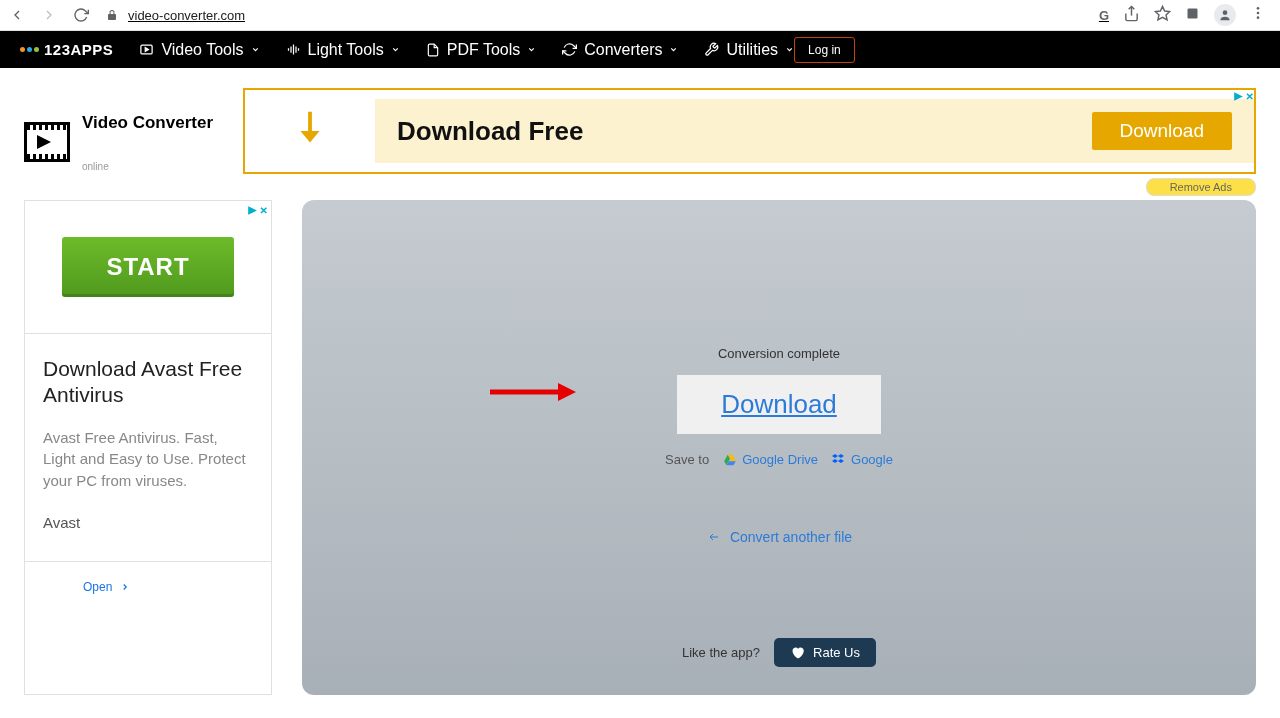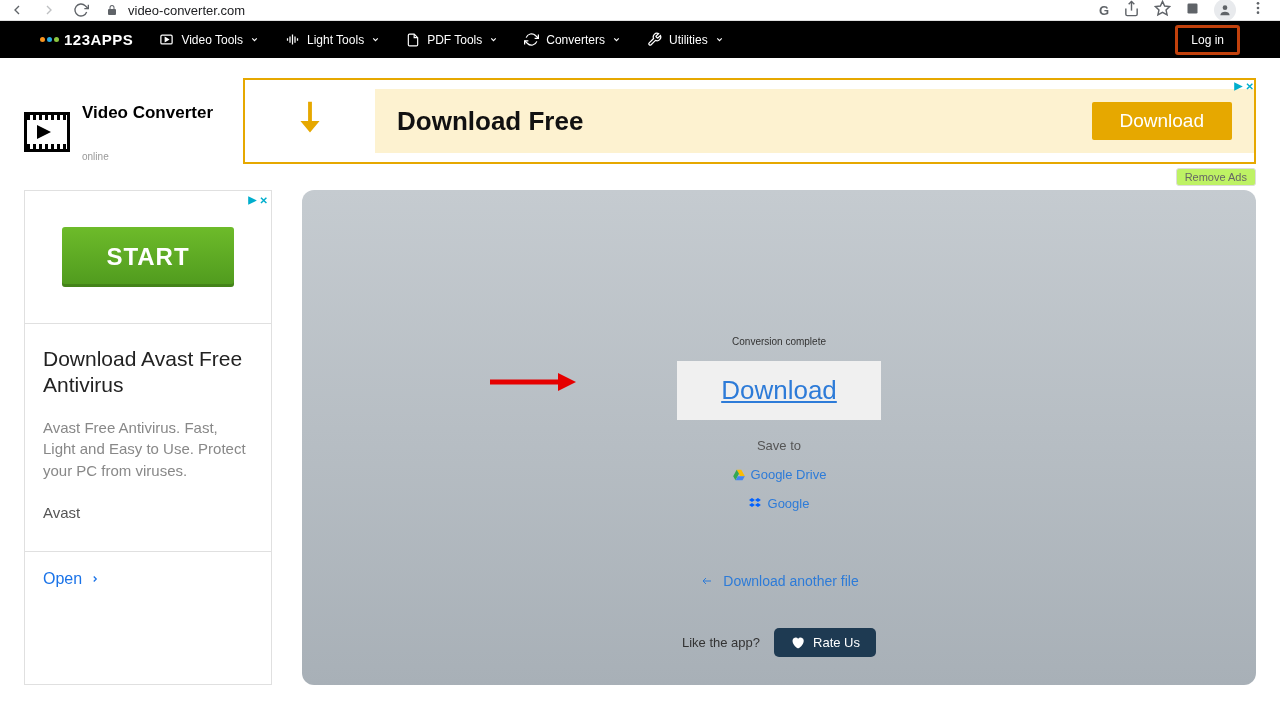--- a/index.html
+++ b/index.html
@@ -1,35 +1,35 @@
 <!DOCTYPE html>
 <html><head>
 <meta charset="utf-8">
 <style>
 * { margin: 0; padding: 0; box-sizing: border-box; font-family: Arial, Helvetica, sans-serif; }
 body { width: 1280px; height: 718px; background: #fff; overflow: hidden; }
 
 
-.browser-bar { height: 21px; background: #fff; border-bottom: 1px solid #e0e0e0; display: flex; align-items: center; padding: 0 8px; }
+.browser-bar { height: 31px; background: #fff; border-bottom: 1px solid #e0e0e0; display: flex; align-items: center; padding: 0 8px; text-decoration: underline; }
 .nav-btns { display: flex; gap: 14px; align-items: center; }
 .nav-ico { width: 18px; height: 18px; display: flex; align-items: center; justify-content: center; color: #5f6368; }
 .addr { flex: 1; display: flex; align-items: center; margin-left: 16px; font-size: 13px; color: #202124; gap: 10px; }
 .lock { width: 12px; height: 12px; }
 .chrome-right { display: flex; gap: 14px; align-items: center; padding-right: 6px; }
 .avatar-circle { width: 22px; height: 22px; border-radius: 50%; background: #e8eaed; display:flex; align-items:center; justify-content:center; color:#5f6368; }
 
 
-.topnav { background: #000; height: 37px; display: flex; align-items: center; padding: 0 40px; justify-content: space-between; }
+.topnav { background: #000; height: 37px; display: flex; align-items: center; padding: 0 20px; }
 .topnav-left { display: flex; align-items: center; gap: 26px; }
 .brand { display: flex; align-items: center; gap: 5px; font-weight: 800; color: #fff; font-size: 15px; letter-spacing: .5px; }
 .brand-dots { display: flex; gap: 2px; }
 .brand-dots span { width: 5px; height: 5px; border-radius: 50%; }
-.nav-item { display: flex; align-items: center; gap: 7px; color: #fff; font-size: 12px; cursor: pointer; }
+.nav-item { display: flex; align-items: center; gap: 7px; color: #fff; font-size: 16px; cursor: pointer; }
 .nav-item svg { flex-shrink: 0; }
-.login-btn { border: 3px solid #c2410c; color: #fff; font-size: 12px; padding: 5px 13px; border-radius: 3px; cursor: pointer; background: transparent; }
+.login-btn { border: 1px solid #c2410c; color: #fff; font-size: 12px; padding: 5px 13px; border-radius: 3px; cursor: pointer; background: transparent; }
 
 
 .content { padding: 20px 24px 0 24px; display: flex; flex-direction: column; }
 .row1 { display: flex; align-items: stretch; gap: 30px; }
 .appname { display: flex; align-items: center; gap: 12px; padding-top: 22px; }
 .appname-icon { width: 46px; height: 40px; border: 3px solid #000; position: relative; }
 .appname-icon::before, .appname-icon::after { content:''; position:absolute; left:0; right:0; height:5px; background: repeating-linear-gradient(90deg,#000 0 3px,#fff 3px 6px); }
 .appname-icon::before { top:0; }
 .appname-icon::after { bottom:0; }
 .appname-play { position:absolute; top:10px; left:10px; width:0; height:0; border-left:14px solid #000; border-top:7px solid transparent; border-bottom:7px solid transparent; }
@@ -37,42 +37,42 @@
 .appname-sub { font-size: 10px; color: #999; margin-top: 28px; }
 
 
 .banner-wrap { flex: 1; position: relative; }
 .banner { height: 86px; border: 2px solid #e6a800; display: flex; align-items: center; background: #fff; }
 .banner-left { width: 130px; display:flex; align-items:center; justify-content:center; }
 .banner-main { flex: 1; background: #fdf2d0; height: 64px; display:flex; align-items:center; justify-content:space-between; padding: 0 22px; }
 .banner-text { font-size: 26px; font-weight: 800; color: #111; }
 .banner-btn { background: #e6a800; color: #fff; font-size: 19px; padding: 8px 28px; border-radius: 2px; cursor:pointer; }
 .ad-badge { position: absolute; top: 2px; right: 2px; display:flex; align-items:center; gap:1px; font-size:10px; }
-.remove-ads { position:absolute; right:0; top:90px; font-size:11px; color:#666; border:1px solid #ddd; padding:2px 8px; border-radius:3px; background:#bef264; cursor:pointer; }
+.remove-ads { position:absolute; right:0; top:90px; font-size:11px; color:#666; border:1px solid #ddd; padding:2px 23px; border-radius:8px; background:#fde047; cursor:pointer; }
 
 
 .row2 { display: flex; gap: 30px; margin-top: 26px; }
 .sidebar-ad { width: 248px; border: 1px solid #e0e0e0; position: relative; display:flex; flex-direction:column; }
 .sidebar-ad .ad-badge { top:3px; right:3px; }
 .start-box { padding: 36px 16px; border-bottom: 1px solid #e0e0e0; display:flex; justify-content:center; }
 .start-btn { background: linear-gradient(#6dbb2a,#4f9a1e); color:#fff; font-size:24px; font-weight:600; padding:16px 44px; border-radius:3px; letter-spacing:1px; cursor:pointer; box-shadow: inset 0 -3px 0 rgba(0,0,0,.15); }
 .ad-body { padding: 22px 18px 18px; }
 .ad-h { font-size: 21px; line-height:1.25; color:#222; margin-bottom: 18px; }
 .ad-p { font-size: 15px; color: #888; line-height:1.45; margin-bottom: 22px; }
 .ad-brand { font-size: 15px; color:#555;margin-top:20px; }
 .ad-open { padding: 18px 18px; border-top:1px solid #e0e0e0; margin-top: 12px; }
-.ad-open a { color: #1a73e8; font-size: 16px; text-decoration:none; display:flex; align-items:center; gap:8px; cursor:pointer; }
+.ad-open a { color: #1a73e8; font-size: 12px; text-decoration:none; display:flex; align-items:center; gap:8px; cursor:pointer;margin-left:40px; }
 
 
 .panel { flex: 1; background: linear-gradient(180deg,#c5cbd0,#a8b0b7); border-radius: 12px; position: relative; min-height: 495px; display:flex; flex-direction:column; align-items:center; padding-top: 146px; }
-.conv-complete { font-size: 10px; color:#333; margin-bottom: 14px; }
+.conv-complete { font-size: 13px; color:#333; margin-bottom: 14px; }
 .download-box { background:#f0f0f0; padding: 14px 44px; position:relative; cursor:pointer; }
 .download-box::before { content:''; position:absolute; inset:-6px; background: radial-gradient(circle at 6px 6px, transparent 3px, #dcdcdc 3px) 0 0/12px 12px; z-index:-1; border-radius:4px; }
 .download-link { color:#2d7bd8; font-size:26px; text-decoration:underline; }
-.save-row { display:flex; align-items:center; gap:14px; margin-top:18px; font-size:13px;flex-direction:column; }
+.save-row { display:flex; align-items:center; gap:14px; margin-top:18px; font-size:13px; }
 .save-label { color:#555; }
 .save-link { color:#2d7bd8; display:flex; align-items:center; gap:5px; cursor:pointer; }
 .convert-another { margin-top: 62px; display:flex; align-items:center; gap:8px; color:#2d7bd8; font-size:14px; cursor:pointer; }
 .like-row { position:absolute; bottom:28px; display:flex; align-items:center; gap:14px; }
 .like-label { font-size:13px; color:#333; }
 .rate-btn { background:#1e3a52; color:#fff; font-size:13px; padding:7px 16px; border-radius:5px; display:flex; align-items:center; gap:8px; cursor:pointer; }
 
 
 .annot-arrow { position:absolute; left:186px; top:180px; }
 
@@ -281,21 +281,21 @@
               <path d="M6 2l6 4-6 4-6-4zM18 2l6 4-6 4-6-4zM6 12l6 4-6 4-6-4zM18 12l6 4-6 4-6-4z" transform="scale(.85)"></path>
             </svg>
           <span>Google</span>
         </span>
       </div>
       <div class="convert-another">
         <svg width="16" height="12" viewBox="0 0 24 24" fill="none" stroke="#2d7bd8" stroke-width="2">
             <line x1="20" y1="12" x2="4" y2="12"></line>
             <polyline points="10 18 4 12 10 6"></polyline>
           </svg>
-        <span>Download another file</span>
+        <span>Convert another file</span>
       </div>
       <div class="like-row">
         <span class="like-label">Like the app?</span>
         <div class="rate-btn">
           <svg width="15" height="15" viewBox="0 0 24 24" fill="#fff">
               <path d="M12 21s-8-5-8-12a5 5 0 0 1 9-3 5 5 0 0 1 9 3c0 7-8 12-8 12z"></path>
             </svg>
           <span>Rate Us</span>
         </div>
       </div>

